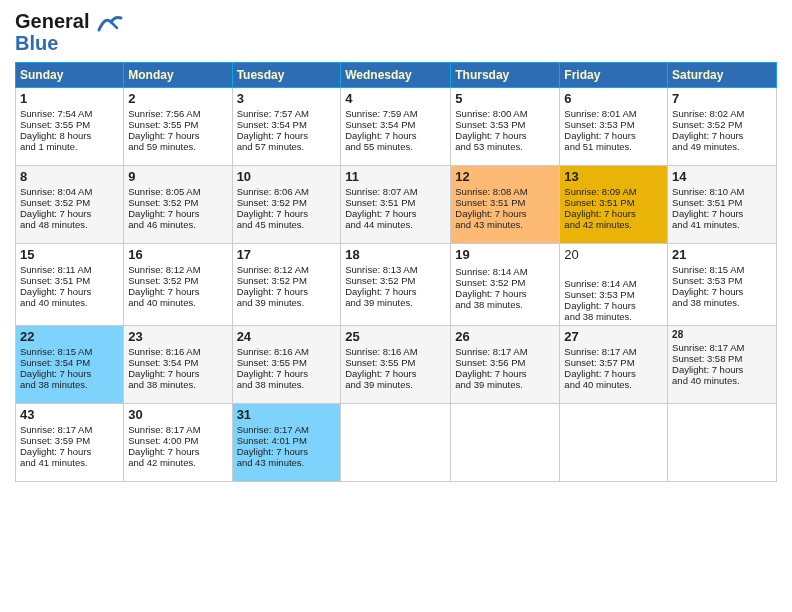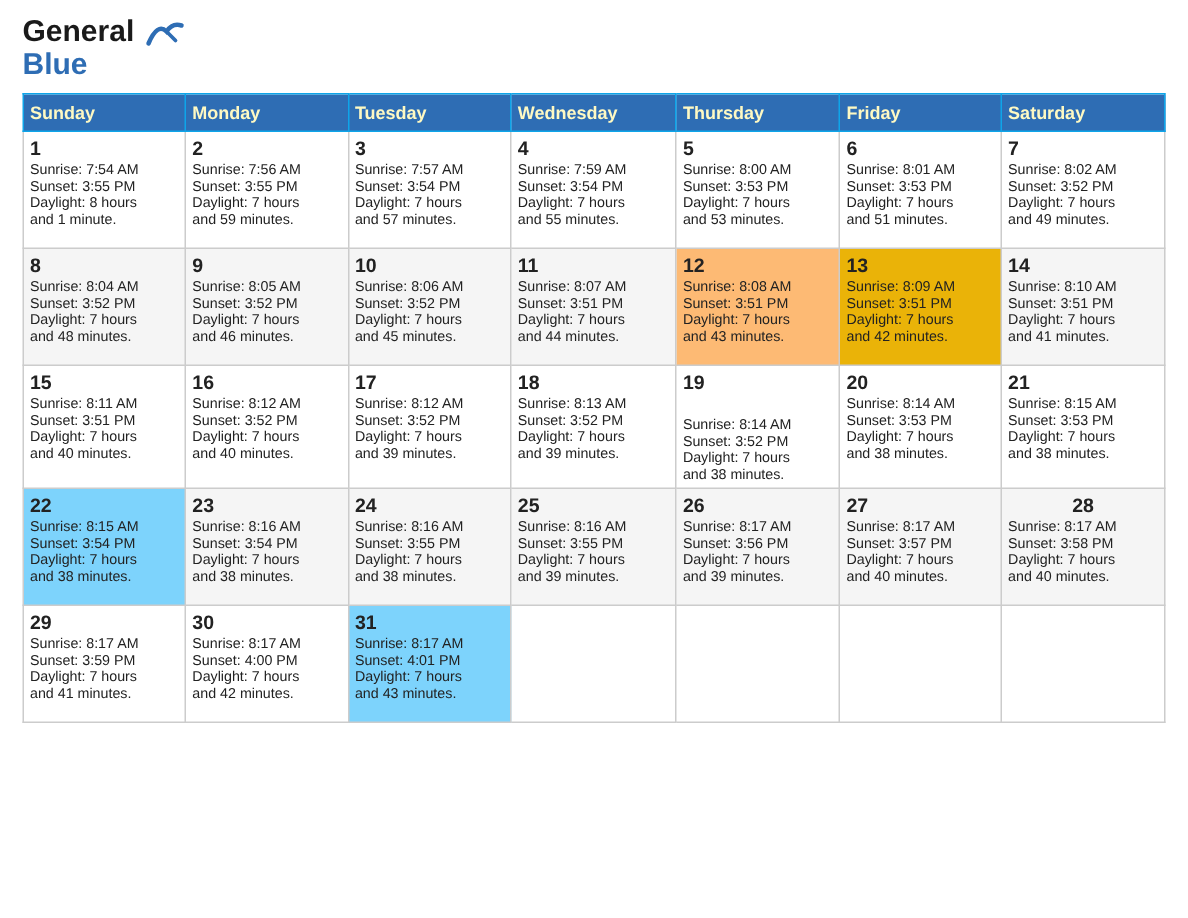--- a/index.html
+++ b/index.html
@@ -226,28 +226,28 @@
             <div>and 39 minutes.</div>
           </td>
           <td style="background-color: rgb(255, 255, 255);">
             <span style="font-size: 13px; font-weight: bold; display: block; margin-bottom: 2px;">18</span>
             <div>Sunrise: 8:13 AM</div>
             <div>Sunset: 3:52 PM</div>
             <div>Daylight: 7 hours</div>
             <div>and 39 minutes.</div>
           </td>
           <td style="background-color: rgb(255, 255, 255);">
-            <span style="font-size: 13px; font-weight: bold; display: block; margin-bottom: 16px;">19</span>
+            <span style="font-size: 13px; font-weight: bold; display: block; margin-bottom: 4px;">19</span>
             <div>Sunrise: 8:14 AM</div>
             <div>Sunset: 3:52 PM</div>
             <div>Daylight: 7 hours</div>
             <div>and 38 minutes.</div>
           </td>
           <td style="background-color: rgb(255, 255, 255);">
-            <span style="font-size: 13px; font-weight: bold; display: block; margin-bottom: 2px;">20</span>
+            <span style="font-size: 13px; font-weight: normal; display: block; margin-bottom: 16px;">20</span>
             <div>Sunrise: 8:14 AM</div>
             <div>Sunset: 3:53 PM</div>
             <div>Daylight: 7 hours</div>
             <div>and 38 minutes.</div>
           </td>
           <td style="background-color: rgb(255, 255, 255);">
             <span style="font-size: 13px; font-weight: bold; display: block; margin-bottom: 2px;">21</span>
             <div>Sunrise: 8:15 AM</div>
             <div>Sunset: 3:53 PM</div>
             <div>Daylight: 7 hours</div>
@@ -291,30 +291,30 @@
             <div>and 39 minutes.</div>
           </td>
           <td style="background-color: rgb(245, 245, 245);">
             <span style="font-size: 13px; font-weight: bold; display: block; margin-bottom: 2px;">27</span>
             <div>Sunrise: 8:17 AM</div>
             <div>Sunset: 3:57 PM</div>
             <div>Daylight: 7 hours</div>
             <div>and 40 minutes.</div>
           </td>
           <td style="background-color: rgb(245, 245, 245);">
-            <span style="font-size: 13px; font-weight: bold; display: block; margin-bottom: 2px; text-align: center;">28</span>
+            <span style="font-size: 10px; font-weight: bold; display: block; margin-bottom: 2px;">28</span>
             <div>Sunrise: 8:17 AM</div>
             <div>Sunset: 3:58 PM</div>
             <div>Daylight: 7 hours</div>
             <div>and 40 minutes.</div>
           </td>
         </tr>
         <tr>
           <td style="background-color: rgb(255, 255, 255);">
-            <span style="font-size: 13px; font-weight: bold; display: block; margin-bottom: 2px;">29</span>
+            <span style="font-size: 13px; font-weight: bold; display: block; margin-bottom: 2px;">43</span>
             <div>Sunrise: 8:17 AM</div>
             <div>Sunset: 3:59 PM</div>
             <div>Daylight: 7 hours</div>
             <div>and 41 minutes.</div>
           </td>
           <td style="background-color: rgb(255, 255, 255);">
             <span style="font-size: 13px; font-weight: bold; display: block; margin-bottom: 2px;">30</span>
             <div>Sunrise: 8:17 AM</div>
             <div>Sunset: 4:00 PM</div>
             <div>Daylight: 7 hours</div>

